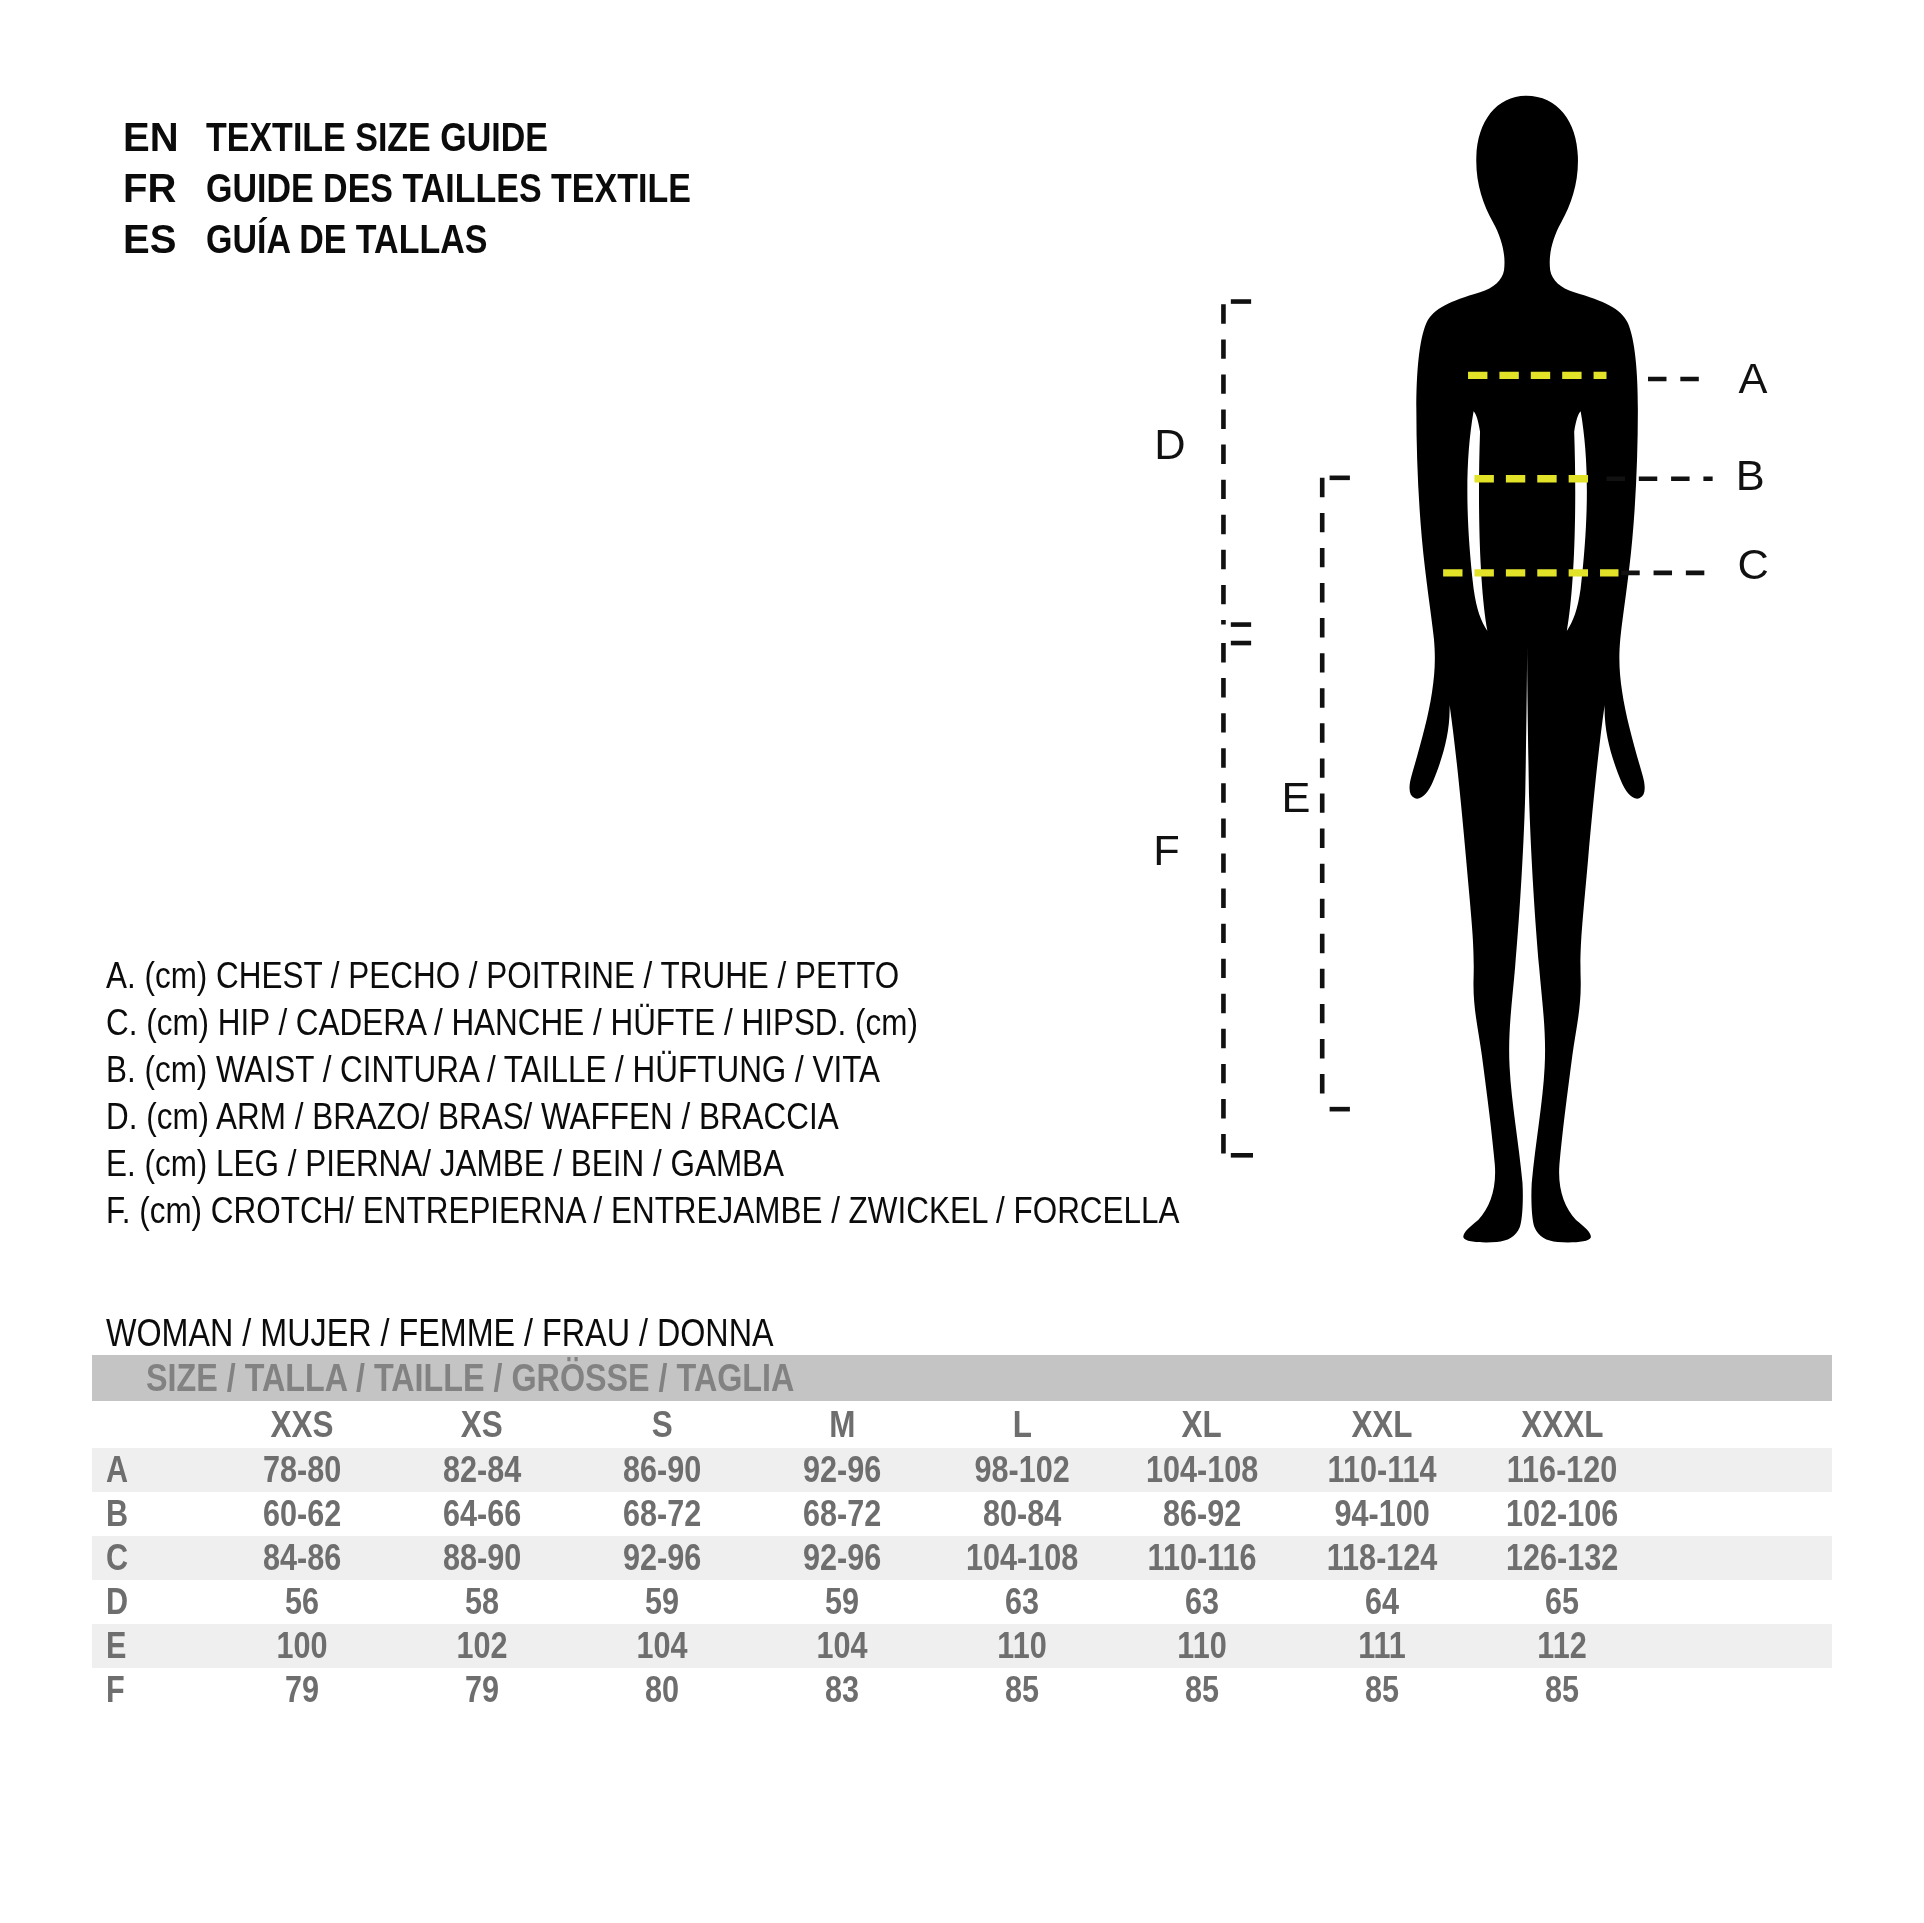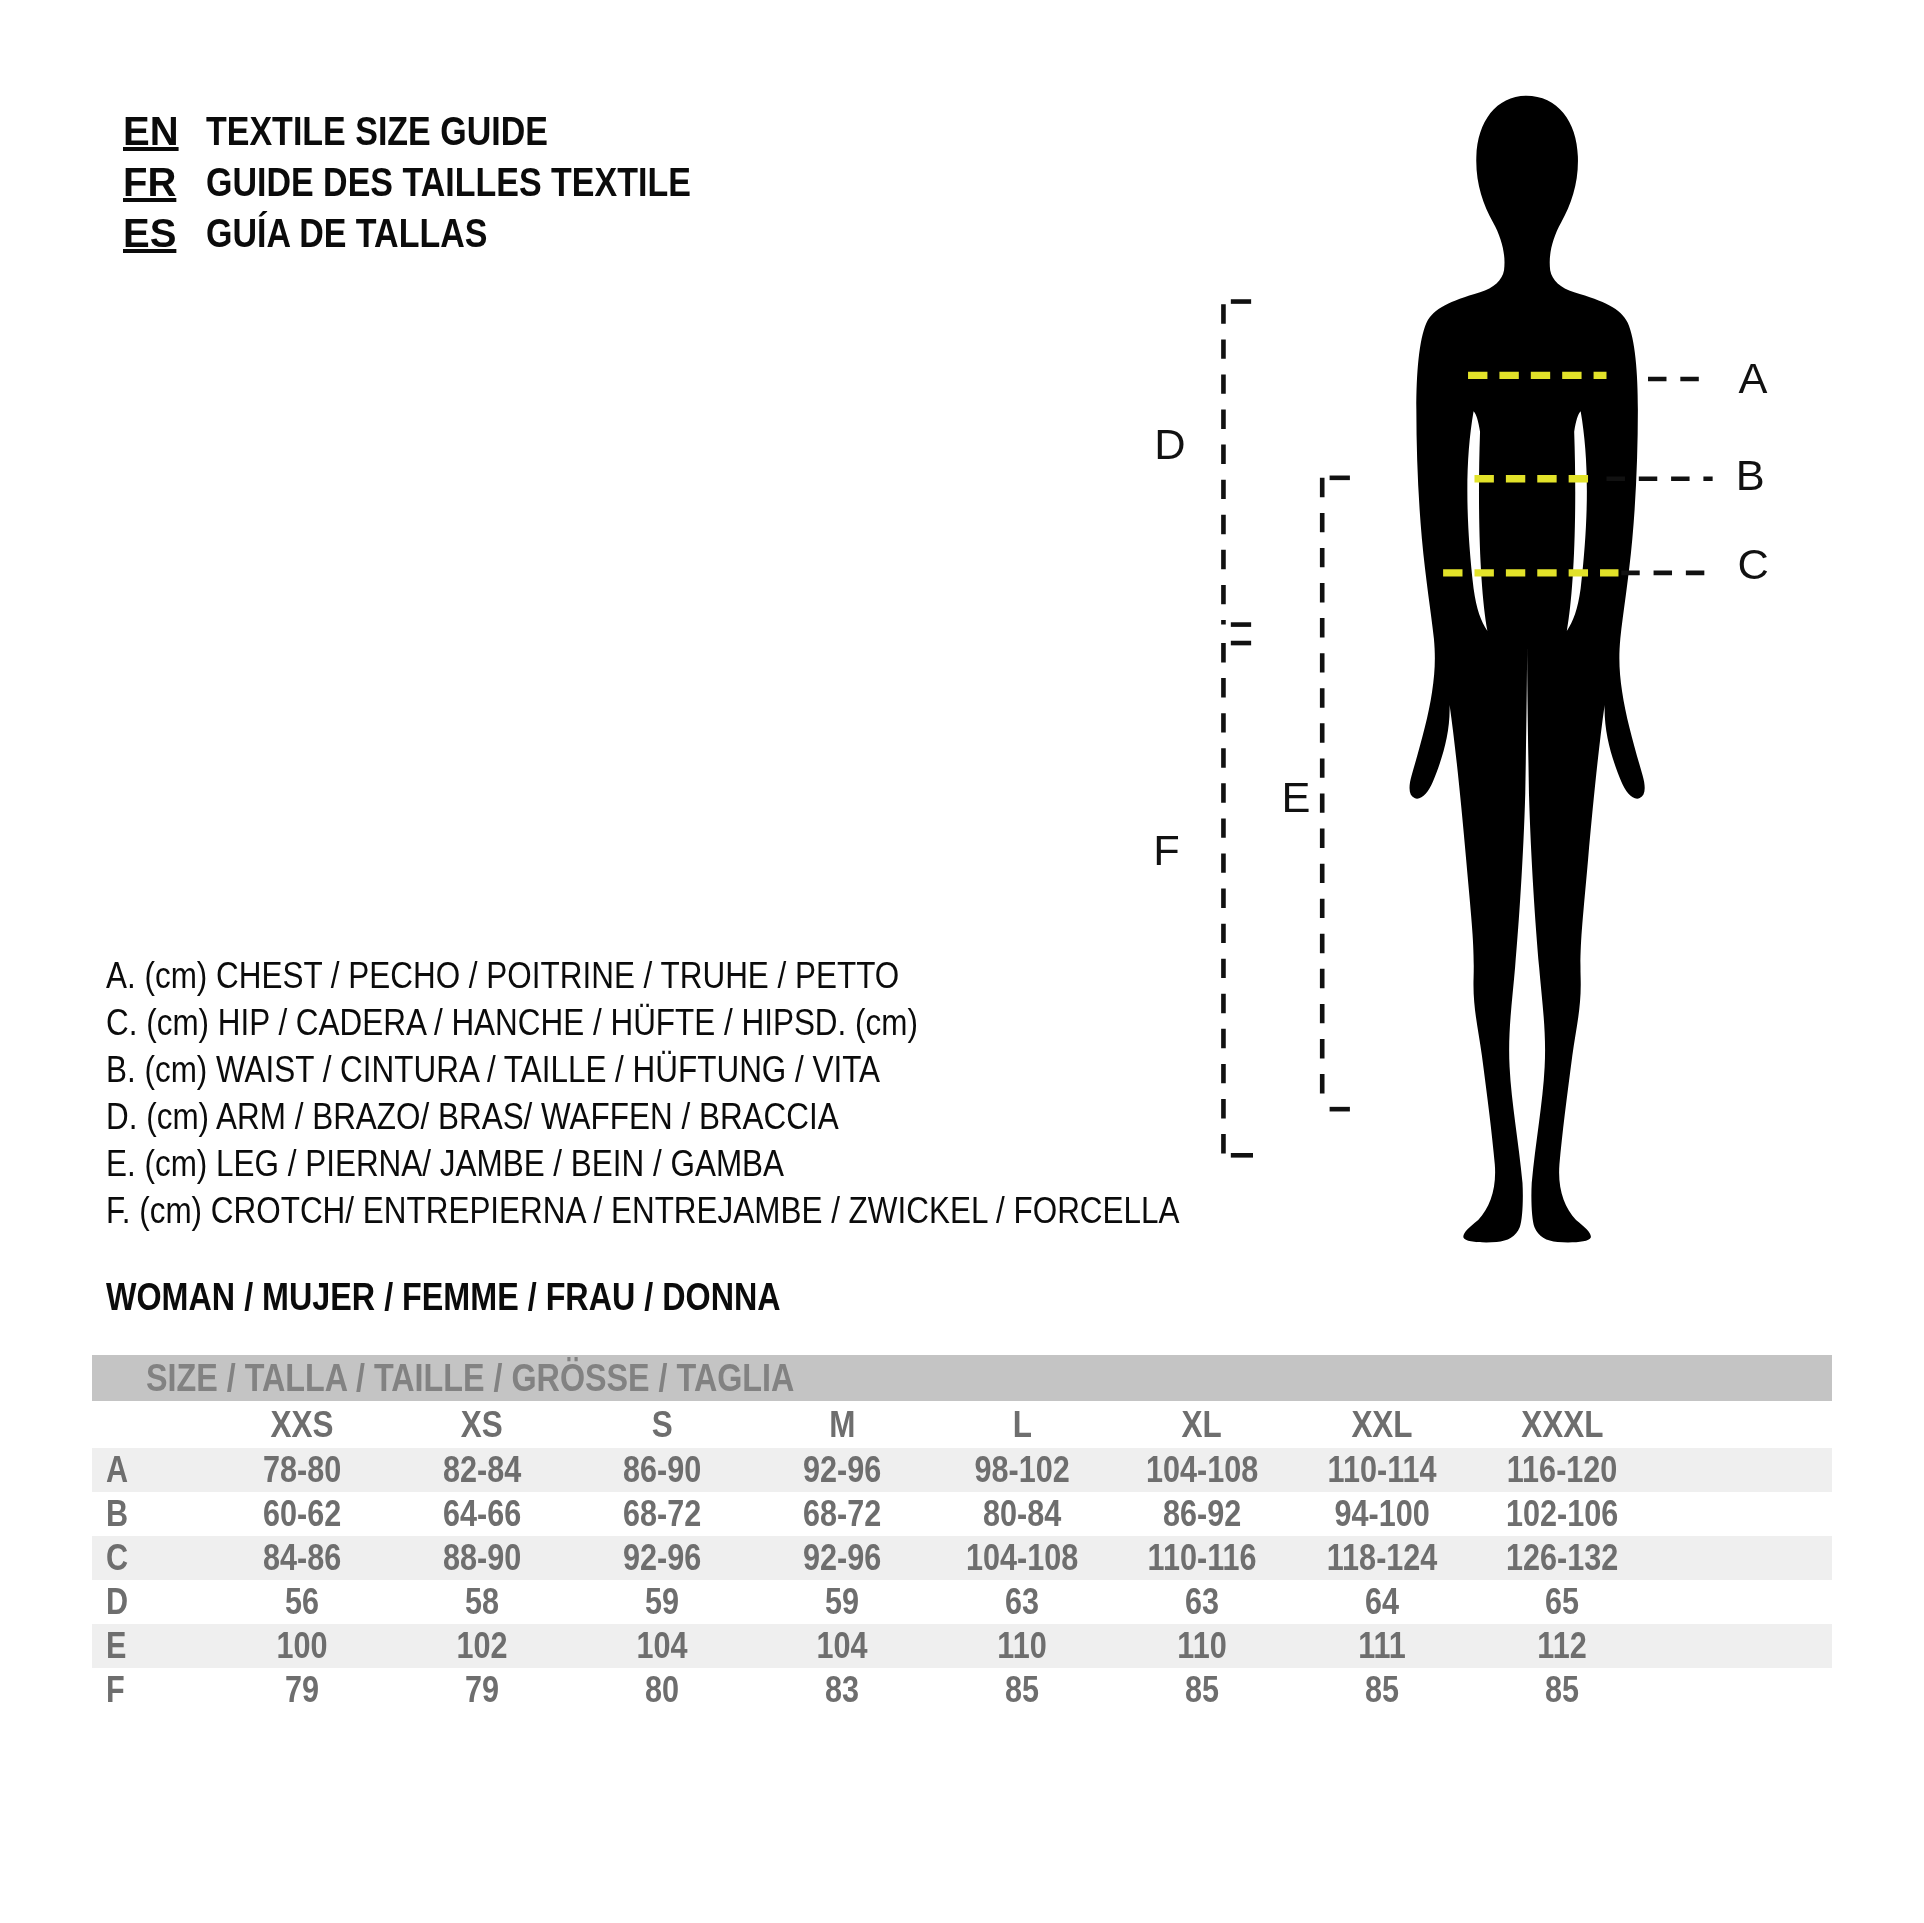--- a/index.html
+++ b/index.html
@@ -2,31 +2,31 @@
 <html style="font-size:14.8px"><head>
 <meta charset="utf-8">
 <style>
   html,body{margin:0;padding:0;background:#fff;}
   .page{position:relative;width:1924px;height:1923px;background:#ffffff;overflow:hidden;
         font-family:"Liberation Sans","DejaVu Sans",sans-serif;color:#0b0b0b;}
   .cond{display:inline-block;transform:scaleX(.85);transform-origin:left center;white-space:nowrap;}
   .condc{display:inline-block;transform:scaleX(.85);transform-origin:center center;white-space:nowrap;}
 
   
-  .title-block{position:absolute;left:123px;top:106px;text-decoration:underline;}
+  .title-block{position:absolute;left:123px;top:112px;}
   .title-row{display:flex;height:51px;align-items:center;font-size:40px;font-weight:bold;}
   .title-row .code{width:83px;flex:0 0 83px;}
 
   
   .legend-block{position:absolute;left:106px;top:952px;}
   .legend-line{height:47px;display:flex;align-items:center;font-size:37px;font-weight:normal;}
 
   
-  .gender-line{position:absolute;left:106px;top:1275px;height:44px;display:flex;align-items:flex-end;
-               font-size:38px;font-weight:bold;}
+  .gender-line{position:absolute;left:106px;top:1311px;height:44px;display:flex;align-items:flex-end;
+               font-size:38px;font-weight:normal;}
 
   
   .size-table{position:absolute;left:92px;top:1355px;width:1740px;font-weight:bold;}
   .tbl-header{height:46px;background:#c4c4c4;color:#828282;font-size:38px;display:flex;align-items:center;}
   .tbl-header .hpad{padding-left:34px;margin-left:20px;}
   .tbl-row{display:flex;height:44px;align-items:center;color:#6e6e6e;font-size:36px;}
   .tbl-row.sizes{height:47px;font-size:37px;text-decoration:underline;}
   .tbl-row.stripe{background:#efefef;}
   .cell{flex:0 0 180px;width:180px;text-align:center;}
   .cell.label{flex:0 0 120px;width:120px;text-align:left;padding-left:14px;box-sizing:border-box;}

